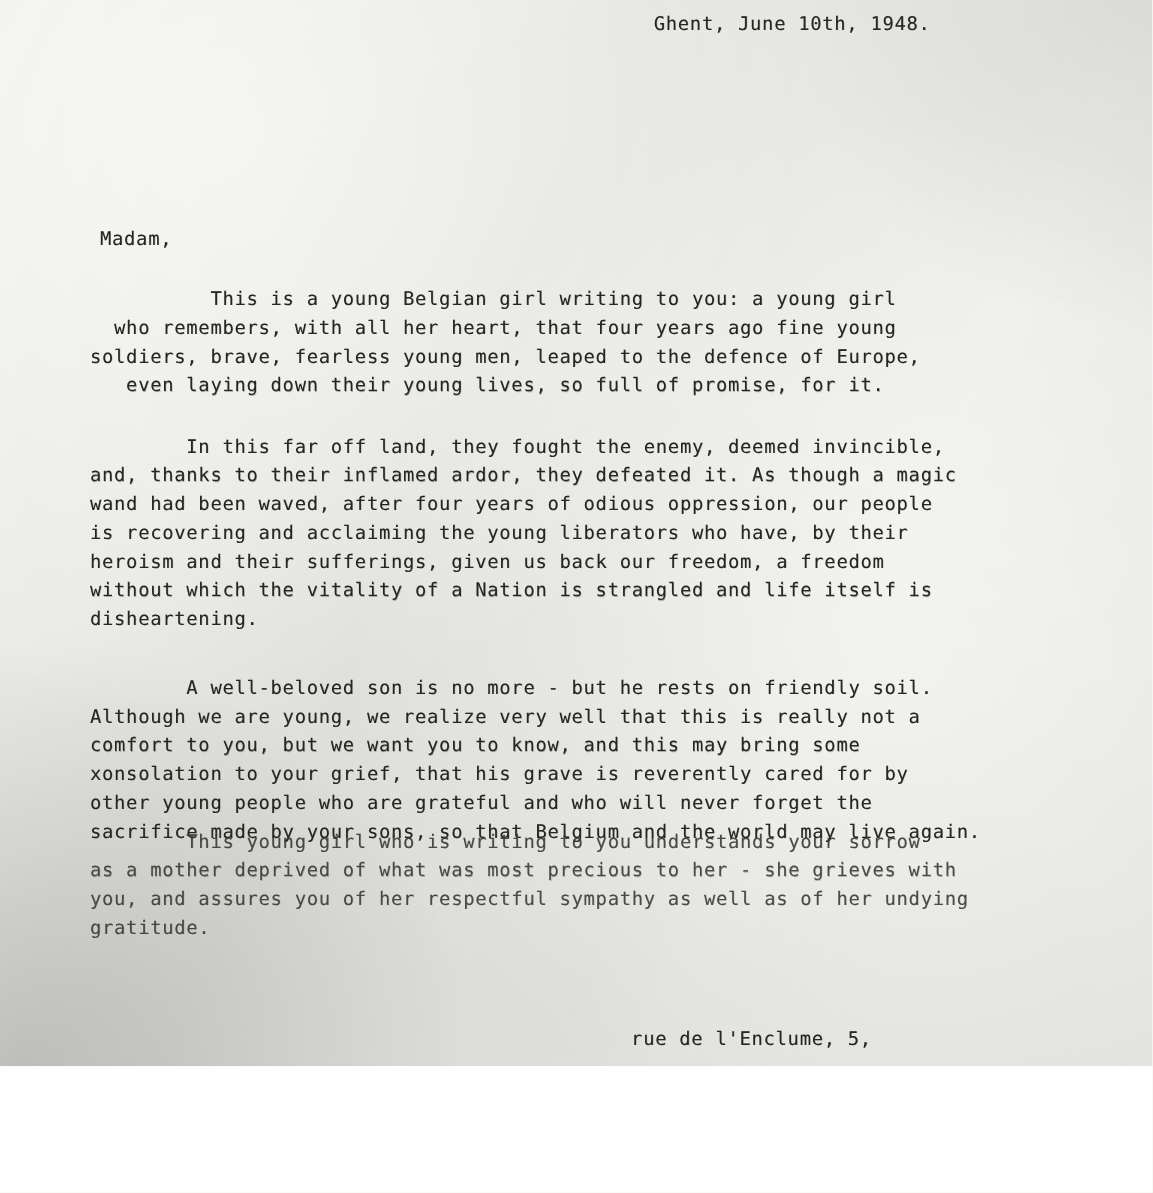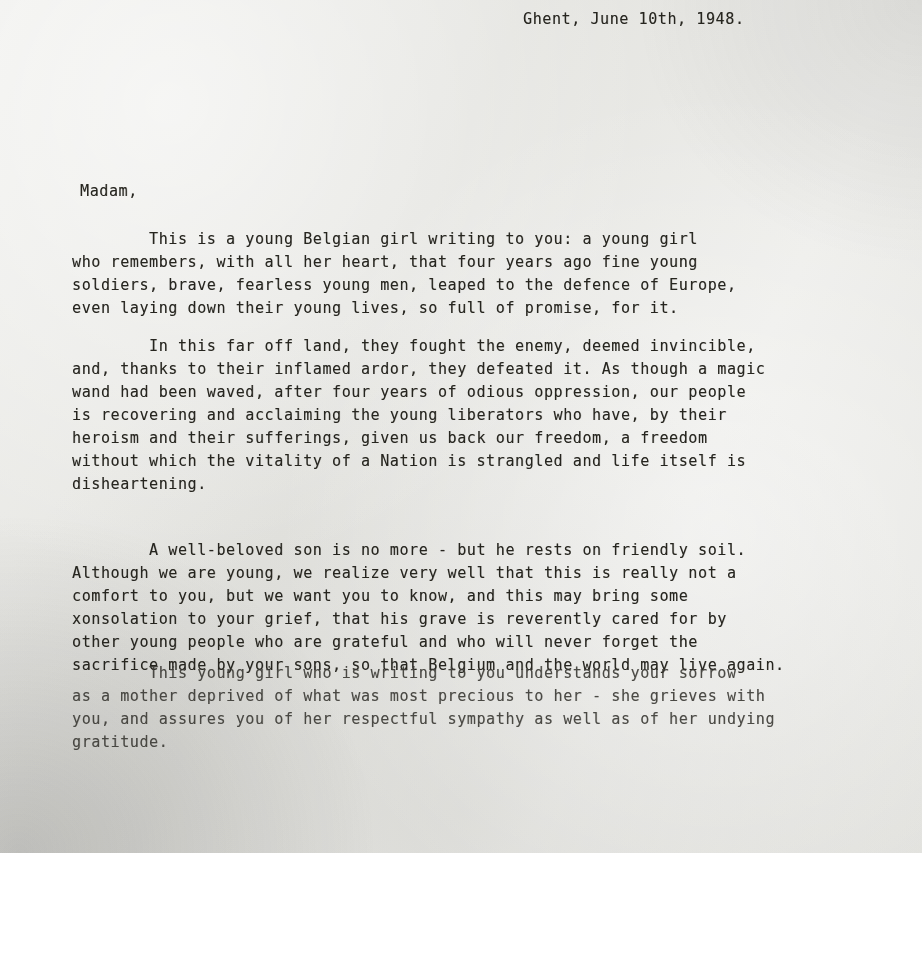--- a/index.html
+++ b/index.html
@@ -56,22 +56,22 @@
     font-size: 15px;
     line-height: 23px;
     letter-spacing: 0.6px;
     color: #26251f;
     text-shadow: 0.4px 0.3px 0 rgba(60,58,52,0.35);
   }
   .datestamp { left: 523px; top: 8px; }
   .salutation { left: 80px; top: 180px; }
 
   .para { left: 72px; }
-  .p1 { top: 228px; }
-  .p2 { top: 335px; }
+  .p1 { top: 228px; text-align: center; }
+  .p2 { top: 346px; }
   .p3 { top: 539px; }
   .p4 { top: 662px; }
 
   .signature { left: 476px; top: 774px; }
 
   .recipient { left: 72px; top: 854px; }
 
   
   .faded { color: #3a3934; opacity: 0.9; }
 </style>
@@ -104,20 +104,21 @@
 xonsolation to your grief, that his grave is reverently cared for by
 other young people who are grateful and who will never forget the
 sacrifice made by your sons, so that Belgium and the world may live again.</div>
 
     <div class="txt para p4 faded">        This young girl who is writing to you understands your sorrow
 as a mother deprived of what was most precious to her - she grieves with
 you, and assures you of her respectful sympathy as well as of her undying
 gratitude.</div>
 
     <div class="txt signature">
+      <div>   rue de l'Enclume, 5,</div>
       
     </div>
 
     <div class="txt recipient">
       <div>To Mrs. Mac This,</div>
       
       
       
     </div>
 

